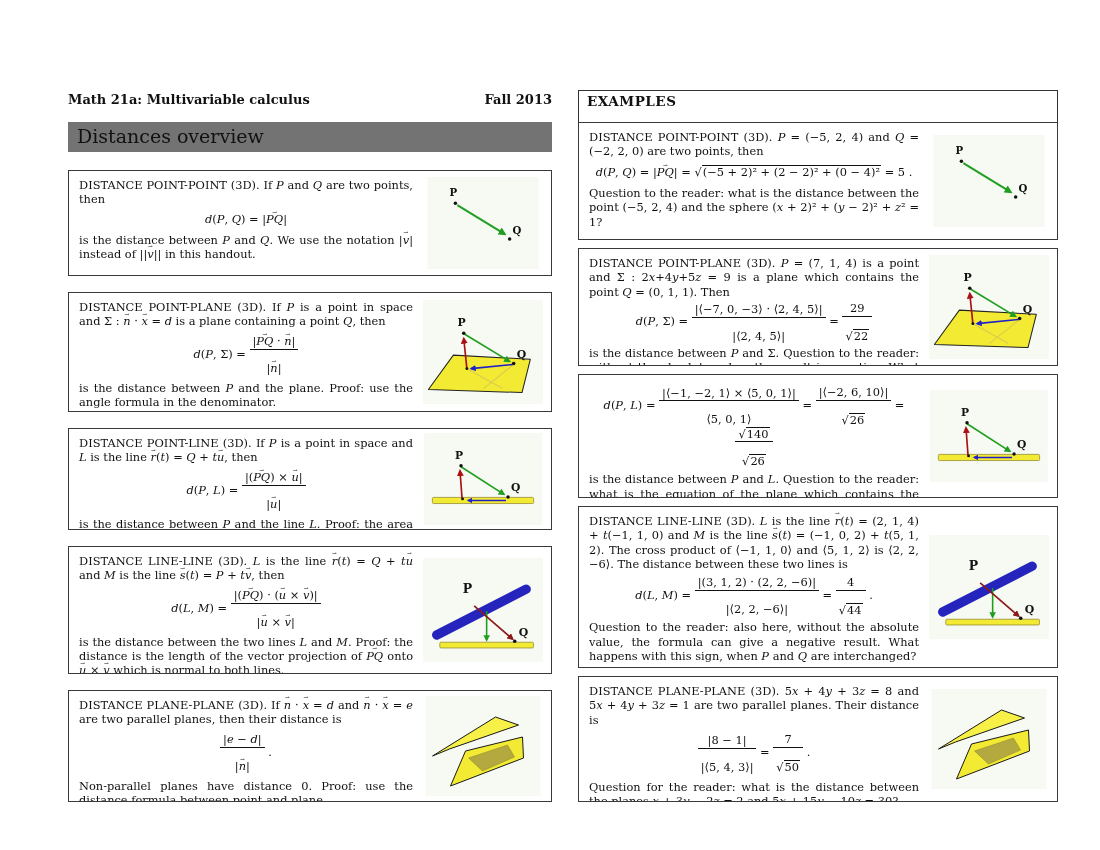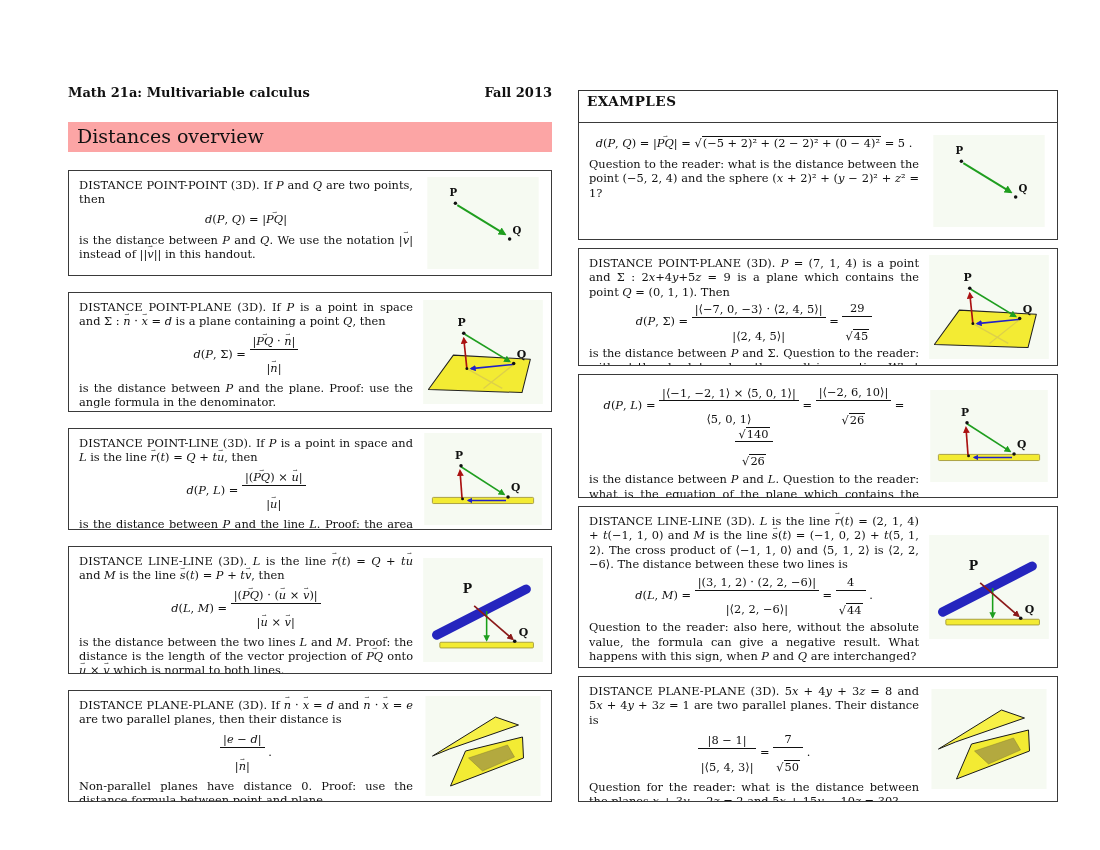--- a/index.html
+++ b/index.html
@@ -2,28 +2,28 @@
 <html><head>
 <meta charset="utf-8">
 <style>
   html,body { margin:0; padding:0; }
   body {
     width:1100px; height:850px; overflow:hidden; position:relative;
     background:#ffffff; color:#111;
     font-family:"DejaVu Serif","Liberation Serif","DejaVu Sans",serif;
   }
   
-  #page-header { position:absolute; left:68px; top:85px; width:484px;
+  #page-header { position:absolute; left:68px; top:92px; width:484px;
     display:flex; justify-content:space-between; font-weight:bold; font-size:13px; }
   #examples-box { position:absolute; left:578px; top:90px; width:480px;
     box-sizing:border-box; border:1px solid #333; padding:2px 8px 4px; background:#fff; }
   #examples-box .t { display:block; font-weight:bold; font-size:13.5px;
     border-bottom:1.5px solid #111; padding-bottom:17px; letter-spacing:.5px; }
   #title-band { position:absolute; left:68px; top:122px; width:484px;
-    box-sizing:border-box; background:#fca5a5; font-size:19px; padding:3px 0 5px 9px; }
+    box-sizing:border-box; background:#737373; font-size:19px; padding:3px 0 5px 9px; }
 
   
   .col { position:absolute; display:flex; flex-direction:column; }
   #left-col  { left:68px;  top:170px; width:484px; gap:16px; }
   #right-col { left:578px; top:122px; width:480px; gap:8px; }
 
   .box { border:1px solid #3a3a3a; box-sizing:border-box; display:flex;
     overflow:hidden; background:#fff; }
   .box-text { flex:1; padding:7px 6px 5px 10px; font-size:11.4px;
     line-height:1.27; text-align:justify; }
@@ -193,20 +193,24 @@
       </svg>
     </div>
   </div>
 
 </div>
 
 <div id="right-col" class="col">
 
   <div class="box" style="height:118px">
     <div class="box-text">
+      <p class="para">
+        <span>DISTANCE POINT-POINT (3D).</span>
+        <span><i>P</i> = (−5, 2, 4) and <i>Q</i> = (−2, 2, 0) are two points, then</span>
+      </p>
       <p class="formula"><i>d</i>(<i>P</i>, <i>Q</i>) = |<i class="v">PQ</i>| = √<span class="ri">(−5 + 2)² + (2 − 2)² + (0 − 4)²</span> = 5 .</p>
       <p class="para">Question to the reader: what is the distance between the point (−5, 2, 4) and the sphere (<i>x</i> + 2)² + (<i>y</i> − 2)² + <i>z</i>² = 1?</p>
     </div>
     <div class="box-diagram">
       <svg viewBox="0 0 115 95" width="118" height="92">
         <rect width="115" height="95" fill="#f6faf2"></rect>
         <line x1="31" y1="29" x2="80" y2="59" stroke="#1f9e1f" stroke-width="2" marker-end="url(#mg)"></line>
         <circle cx="29" cy="27" r="1.8"></circle>
         <circle cx="85" cy="64" r="1.8"></circle>
         <text x="23" y="20">P</text>
@@ -214,21 +218,21 @@
       </svg>
     </div>
   </div>
 
   <div class="box" style="height:118px">
     <div class="box-text">
       <p class="para">
         <span>DISTANCE POINT-PLANE (3D).</span>
         <span><i>P</i> = (7, 1, 4) is a point and Σ : 2<i>x</i>+4<i>y</i>+5<i>z</i> = 9 is a plane which contains the point <i>Q</i> = (0, 1, 1). Then</span>
       </p>
-      <p class="formula" style="margin:3px 0"><i>d</i>(<i>P</i>, Σ) = <span class="fr"><span class="n">|⟨−7, 0, −3⟩ · ⟨2, 4, 5⟩|</span><span class="d">|⟨2, 4, 5⟩|</span></span> = <span class="fr"><span class="n">29</span><span class="d">√<span class="ri">45</span></span></span></p>
+      <p class="formula" style="margin:3px 0"><i>d</i>(<i>P</i>, Σ) = <span class="fr"><span class="n">|⟨−7, 0, −3⟩ · ⟨2, 4, 5⟩|</span><span class="d">|⟨2, 4, 5⟩|</span></span> = <span class="fr"><span class="n">29</span><span class="d">√<span class="ri">22</span></span></span></p>
       <p class="para">is the distance between <i>P</i> and Σ. Question to the reader: without the absolute value, the result is negative. What does this tell about the point <i>P</i>?</p>
     </div>
     <div class="box-diagram">
       <svg viewBox="0 0 115 100" width="120" height="104">
         <rect width="115" height="100" fill="#f6faf2"></rect>
         <polygon points="29,53 103,57 95,89 5,86" fill="#f3eb33" stroke="#222" stroke-width="1" stroke-linejoin="round"></polygon>
         <line x1="42" y1="66" x2="76" y2="85" stroke="#ddd04a" stroke-width="1.2"></line>
         <line x1="87" y1="62" x2="58" y2="85" stroke="#ddd04a" stroke-width="1.2"></line>
         <line x1="42" y1="66" x2="39" y2="37" stroke="#aa1111" stroke-width="1.6" marker-end="url(#mr)"></line>
         <line x1="40" y1="33" x2="83" y2="59" stroke="#1f9e1f" stroke-width="1.6" marker-end="url(#mg)"></line>

